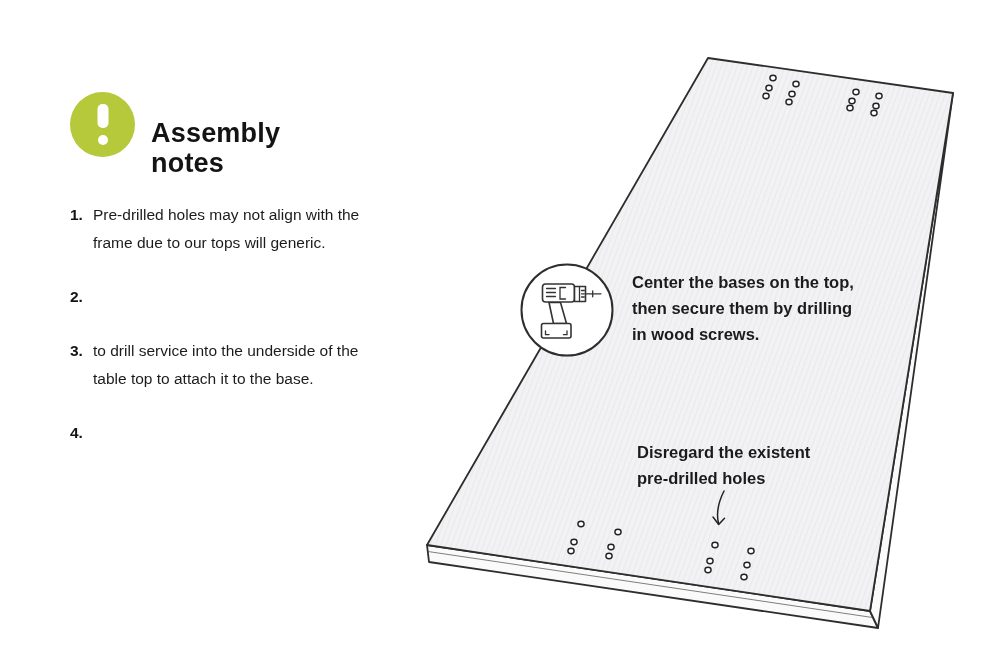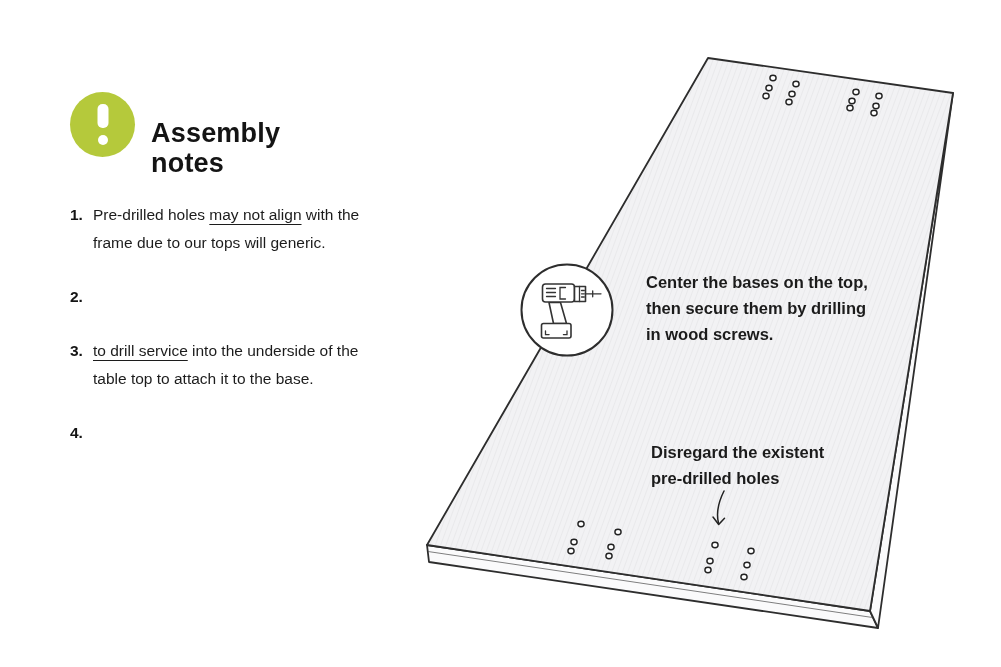--- a/index.html
+++ b/index.html
@@ -26,26 +26,26 @@
     position:absolute; left:151px; top:100px;
     font-size:27px; line-height:30px; font-weight:bold; color:#141414;
     white-space:pre-line; letter-spacing:0.2px;
   }
 
   
   .notes { position:absolute; left:70px; top:201px; width:334px; }
   .note { display:flex; margin-bottom:26px; font-size:15.5px; line-height:28px; }
   .note-num { font-weight:bold; width:23px; flex:none; color:#141414; }
   .note-text { margin:0; white-space:pre-line; }
-  .u { text-decoration:underline; text-underline-offset:4px; text-decoration-thickness:1.3px; }
+  .u { text-underline-offset:4px; text-decoration-thickness:1.3px; }
 
   
   .callout {
     position:absolute; font-weight:bold; color:#1b1b1b;
-    font-size:16.5px; line-height:26px; white-space:pre-line;margin-left:14px;
+    font-size:16.5px; line-height:26px; white-space:pre-line;
   }
   .callout-drill { left:632px; top:269px; width:250px; }
   .callout-holes { left:637px; top:439px; width:220px; }
 
   
   .diagram-svg { position:absolute; left:0; top:0; }
   .outline { stroke:#2d2d2d; stroke-width:1.8; stroke-linejoin:round; }
   .hole { fill:#ffffff; stroke:#222222; stroke-width:1.4; }
   .drill-stroke { fill:#ffffff; stroke:#333333; stroke-width:1.6; stroke-linejoin:round; stroke-linecap:round; }
   .drill-line { fill:none; stroke:#333333; stroke-width:1.3; stroke-linecap:round; }

